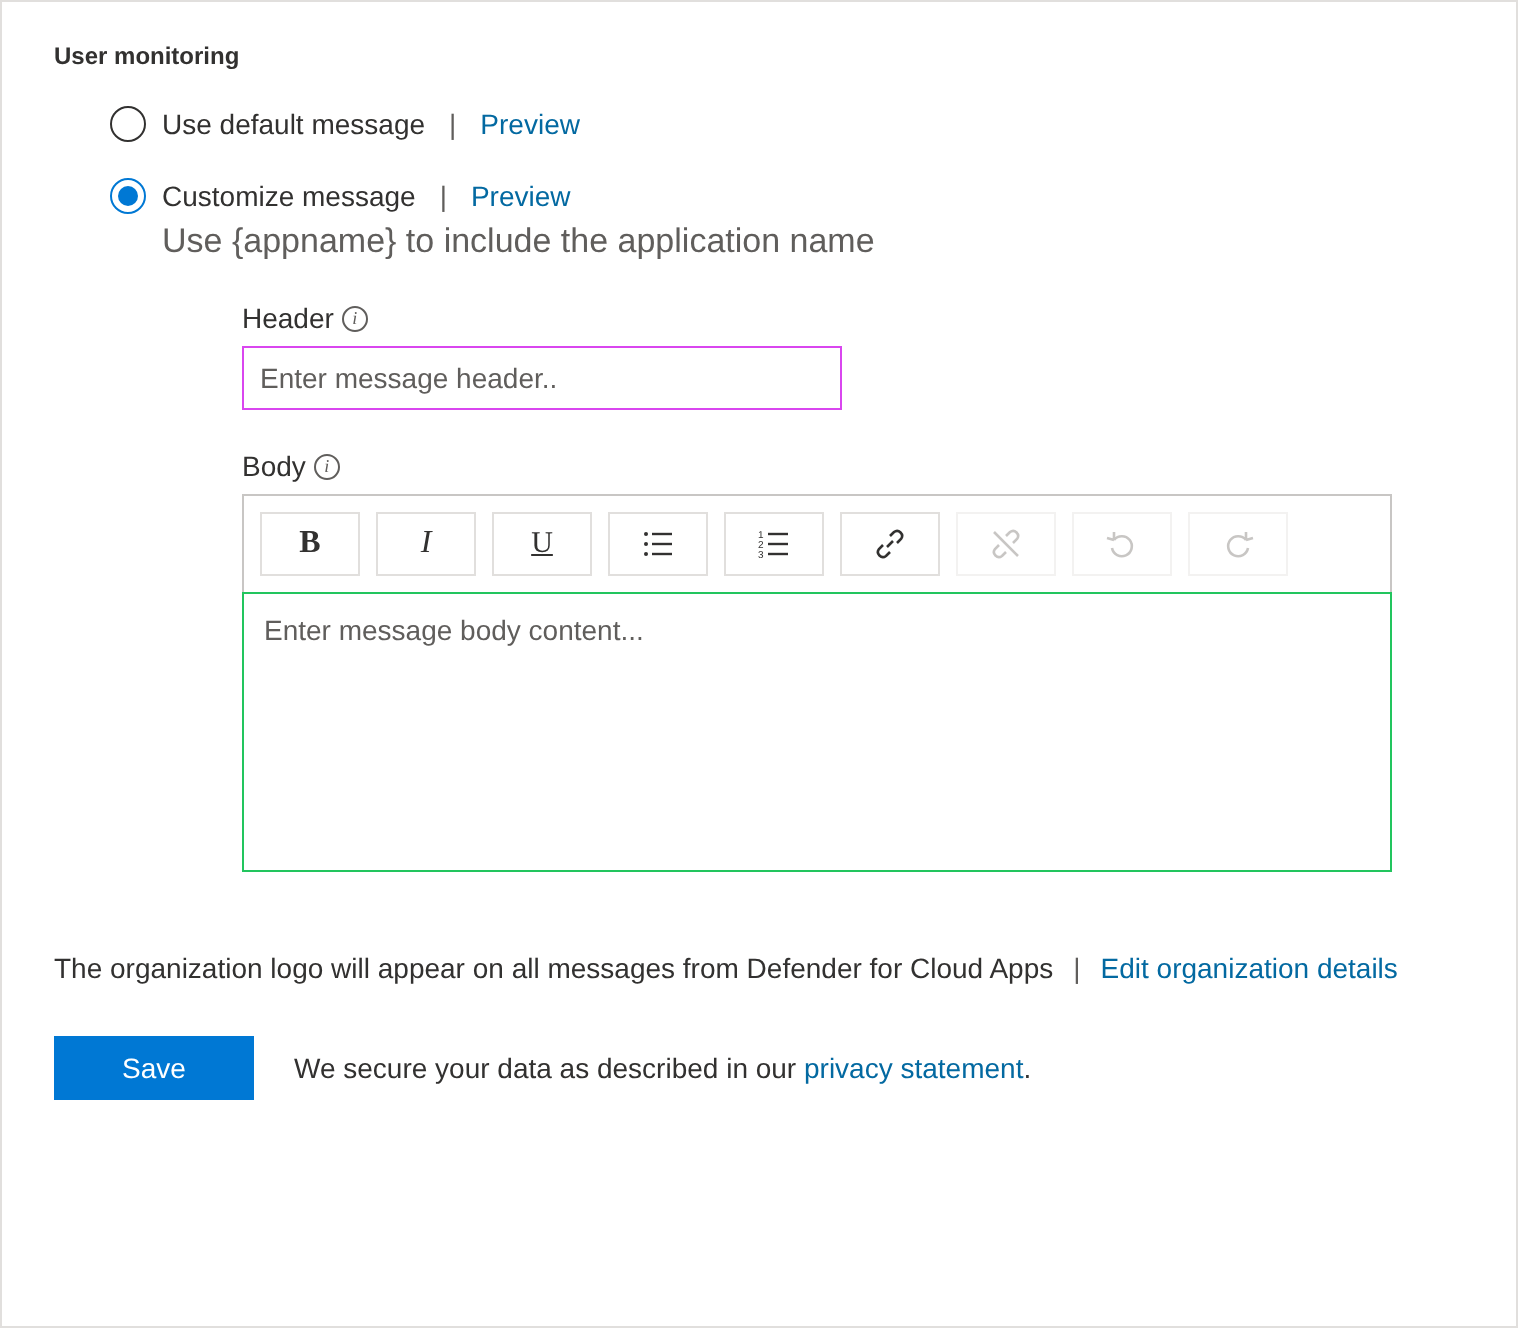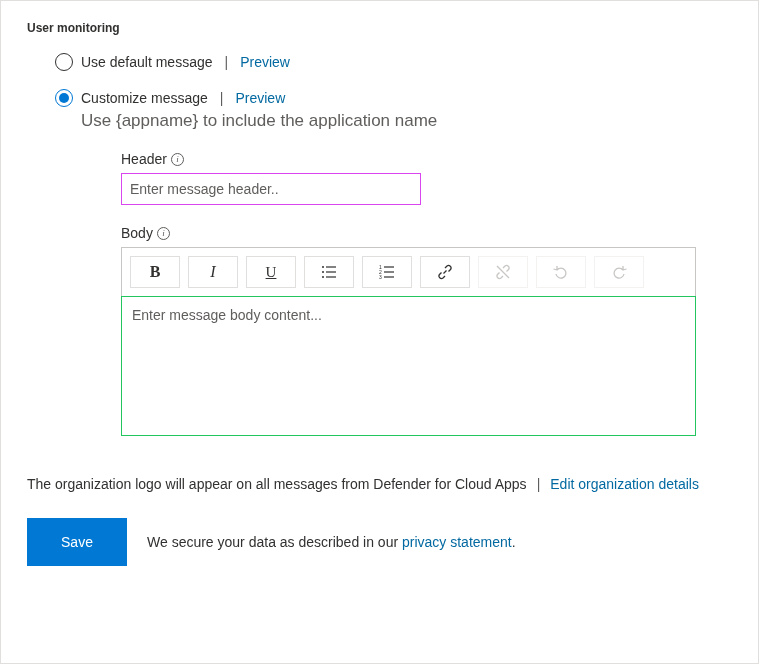--- a/index.html
+++ b/index.html
@@ -171,21 +171,21 @@
     .footer {
       display: flex;
       align-items: center;
       gap: 20px;
     }
     .save-btn {
       background: #0078d4;
       color: #fff;
       border: none;
       min-width: 100px;
-      height: 48px;
+      height: 32px;
       font-size: 14px;
       font-family: inherit;
       cursor: pointer;
     }
     .footer-text {
       font-size: 14px;
       color: #323130;
     }
   </style>
 </head>

